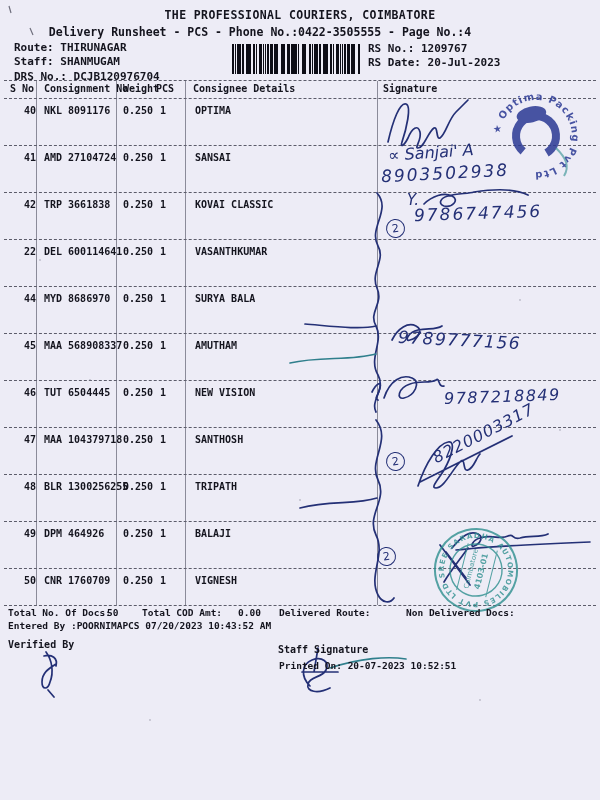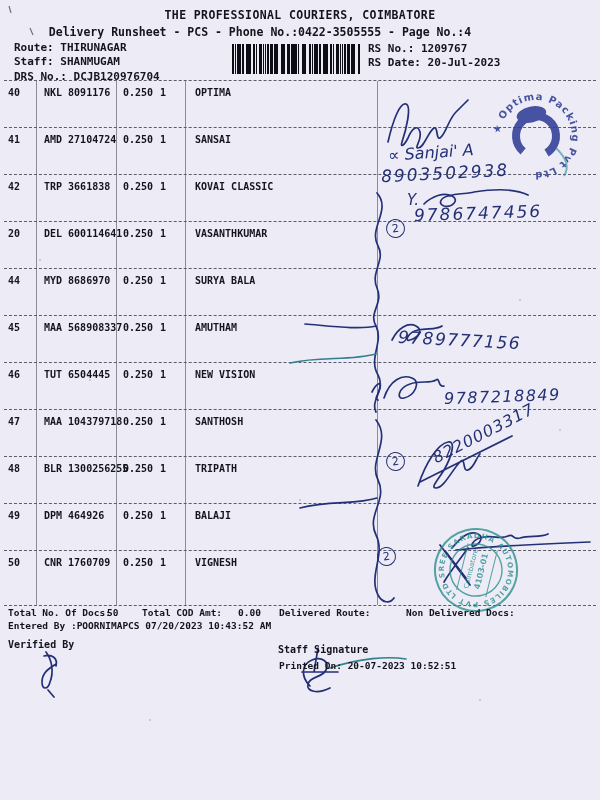--- a/index.html
+++ b/index.html
@@ -25,21 +25,21 @@
   .tbl{top:80px;left:4px;width:592px;height:524px;border-top:1px dashed #5c5c6a;border-bottom:1px dashed #5c5c6a;}
   .vline{position:absolute;top:0;bottom:0;width:0;border-left:1px solid #8b8b99;}
   .v1{left:32px;} .v2{left:112px;} .v3{left:181px;} .v4{left:373px;}
   .thead{position:relative;height:17px;border-bottom:1px dashed #5c5c6a;}
   .thead span,.trow span{position:absolute;font-size:10px;font-weight:bold;white-space:pre;}
   .thead span{top:2px;}
   .h-sno{left:6px;} .h-con{left:40px;} .h-wt{left:119px;} .h-pcs{left:152px;} .h-cd{left:189px;} .h-sig{left:379px;}
   .trow{position:relative;height:46px;border-bottom:1px dashed #5c5c6a;}
   .trow:last-child{border-bottom:none;}
   .trow span{top:6px;}
-  .c-sno{left:4px;} .c-con{left:40px;} .c-wt{left:119px;} .c-pcs{left:156px;} .c-cd{left:191px;}
+  .c-sno{left:20px;} .c-con{left:40px;} .c-wt{left:119px;} .c-pcs{left:156px;} .c-cd{left:191px;}
 
   
   .ft{font-size:9.5px;font-weight:bold;white-space:pre;}
   .f-td{top:607px;left:8px;} .f-tdv{top:607px;left:107px;} .f-cod{top:607px;left:142px;} .f-codv{top:607px;left:238px;}
   .f-del{top:607px;left:279px;} .f-ndel{top:607px;left:406px;}
   .f-ent{top:620px;left:8px;} .f-pr{top:620px;left:279px;margin-top:40px;}
   .f-ver{top:639px;left:8px;font-size:10px;} .f-st{top:644px;left:278px;font-size:10px;}
 
   
   .hand{font-family:"DejaVu Sans",sans-serif;font-style:italic;color:#243076;white-space:pre;}
@@ -71,20 +71,28 @@
   <div class="abs hl drs">DRS No.: DCJB120976704</div>
   <div class="abs barcode"></div>
   <div class="abs hl rsno">RS No.: 1209767</div>
   <div class="abs hl rsdate">RS Date: 20-Jul-2023</div>
 
   <div class="abs tbl">
     <div class="vline v1"></div>
     <div class="vline v2"></div>
     <div class="vline v3"></div>
     <div class="vline v4"></div>
+    <div class="thead">
+      <span class="h-sno">S No</span>
+      <span class="h-con">Consignment No</span>
+      <span class="h-wt">Weight</span>
+      <span class="h-pcs">PCS</span>
+      <span class="h-cd">Consignee Details</span>
+      <span class="h-sig">Signature</span>
+    </div>
     <div id="table-rows">
         <div class="trow">
       <span class="c-sno">40</span>
       <span class="c-con">NKL 8091176</span>
       <span class="c-wt">0.250</span>
       <span class="c-pcs">1</span>
       <span class="c-cd">OPTIMA</span>
     </div>
         <div class="trow">
       <span class="c-sno">41</span>
@@ -94,21 +102,21 @@
       <span class="c-cd">SANSAI</span>
     </div>
         <div class="trow">
       <span class="c-sno">42</span>
       <span class="c-con">TRP 3661838</span>
       <span class="c-wt">0.250</span>
       <span class="c-pcs">1</span>
       <span class="c-cd">KOVAI CLASSIC</span>
     </div>
         <div class="trow">
-      <span class="c-sno">20</span>
+      <span class="c-sno">22</span>
       <span class="c-con">DEL 600114641</span>
       <span class="c-wt">0.250</span>
       <span class="c-pcs">1</span>
       <span class="c-cd">VASANTHKUMAR</span>
     </div>
         <div class="trow">
       <span class="c-sno">44</span>
       <span class="c-con">MYD 8686970</span>
       <span class="c-wt">0.250</span>
       <span class="c-pcs">1</span>

